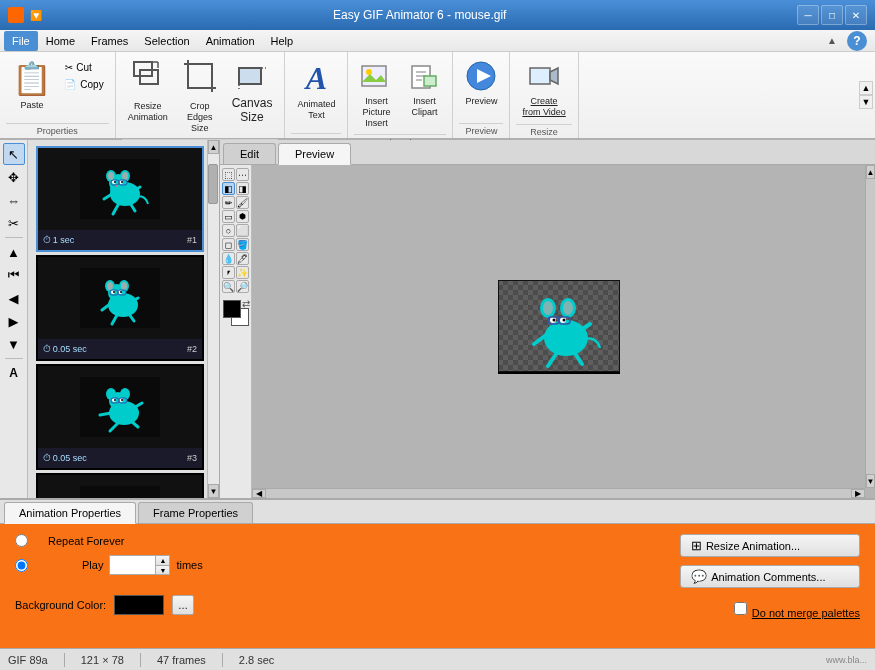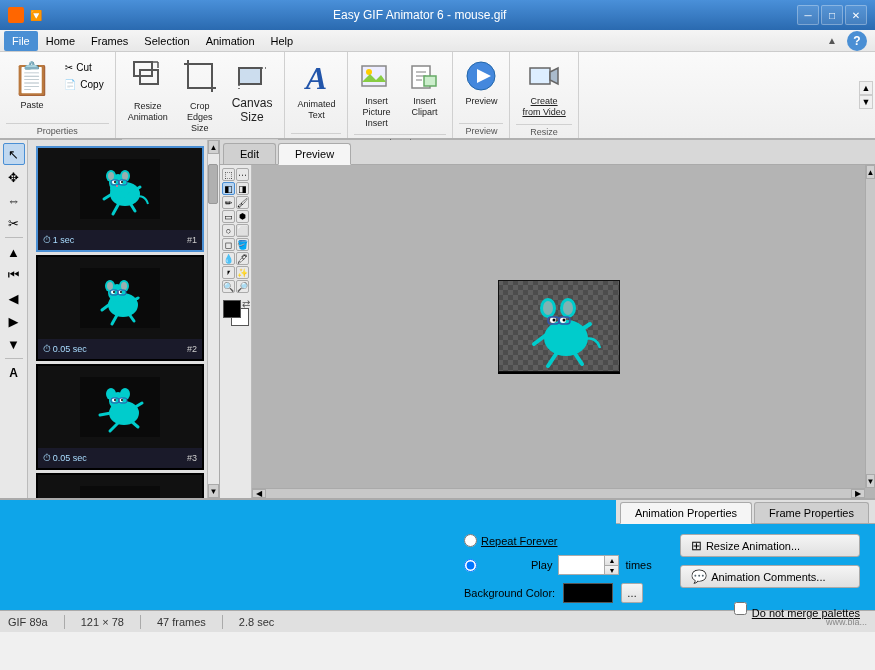--- a/index.html
+++ b/index.html
@@ -488,47 +488,47 @@
             <line x1="76" y1="72" x2="84" y2="84" stroke="#00cccc" stroke-width="4" stroke-linecap="round"></line>
 
             <path d="M 84 60 Q 98 55 102 68" fill="none" stroke="#00cccc" stroke-width="2.5"></path>
           </svg>
         </div>
       </div>
     </div>
   </div>
 </div>
 
-<div id="bottom-panel" style="height:112px;border-top:2px solid #aaa;background:#0ea5e9;align-items:flex-end;">
+<div id="bottom-panel" style="height:150px;border-top:2px solid #aaa;background:#f97316;">
 
   <div style="display:flex;background:#e0e0e0;border-bottom:1px solid #aaa;padding:2px 4px 0 4px;">
     <div class="bottom-tab active">Animation Properties</div>
     <div class="bottom-tab">Frame Properties</div>
   </div>
 
   <div style="padding:10px 15px;display:flex;align-items:flex-start;gap:16px;">
 
     <div style="display:flex;flex-direction:column;gap:8px;min-width:200px;">
-      <div style="display:flex;align-items:center;gap:4px;text-decoration:underline;">
+      <div style="display:flex;align-items:center;gap:20px;">
         <input type="radio" name="playback" style="cursor: pointer;">
         <label style="font-size:11px;">Repeat Forever</label>
       </div>
       <div style="display:flex;align-items:center;gap:6px;">
         <input type="radio" name="playback" checked="" style="cursor: pointer;">
         <label style="font-size:11px;padding-left:48px;">Play</label>
         <div style="display:flex;border:1px solid #aaa;">
           <input type="text" style="width: 45px; border: none; font-size: 11px; padding: 1px 3px; outline: none;">
           <div style="display:flex;flex-direction:column;">
             <button style="width:14px;height:9px;background:linear-gradient(to bottom,#f5f5f5,#e0e0e0);border:none;border-left:1px solid #aaa;cursor:pointer;font-size:7px;padding:0;display:flex;align-items:center;justify-content:center;">▲</button>
             <button style="width:14px;height:9px;background:linear-gradient(to bottom,#f5f5f5,#e0e0e0);border:none;border-left:1px solid #aaa;border-top:1px solid #aaa;cursor:pointer;font-size:7px;padding:0;display:flex;align-items:center;justify-content:center;">▼</button>
           </div>
         </div>
         <span style="font-size:11px;">times</span>
       </div>
-      <div style="display:flex;align-items:center;gap:8px;margin-top:0;">
+      <div style="display:flex;align-items:center;gap:8px;margin-top:12px;">
         <label style="font-size:11px;">Background Color:</label>
         <div style="width:50px;height:20px;background:#000;border:1px solid #555;cursor:pointer;"></div>
         <button style="width:22px;height:20px;background:linear-gradient(to bottom,#f5f5f5,#e0e0e0);border:1px solid #aaa;cursor:pointer;display:flex;align-items:center;justify-content:center;font-size:10px;border-radius:2px;">…</button>
       </div>
     </div>
 
     <div style="display:flex;flex-direction:column;gap:8px;align-items:flex-end;margin-left:auto;">
       <button class="btn-prop">
         <span style="font-size:13px;">⊞</span>
         <span>Resize Animation...</span>

